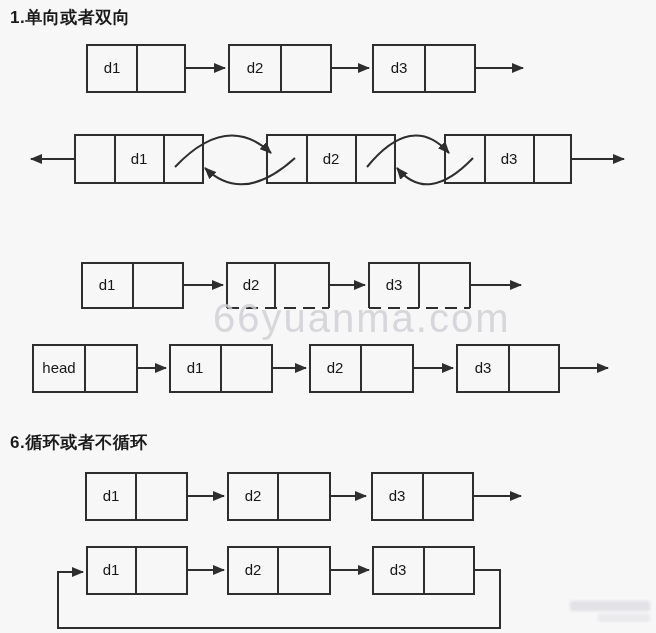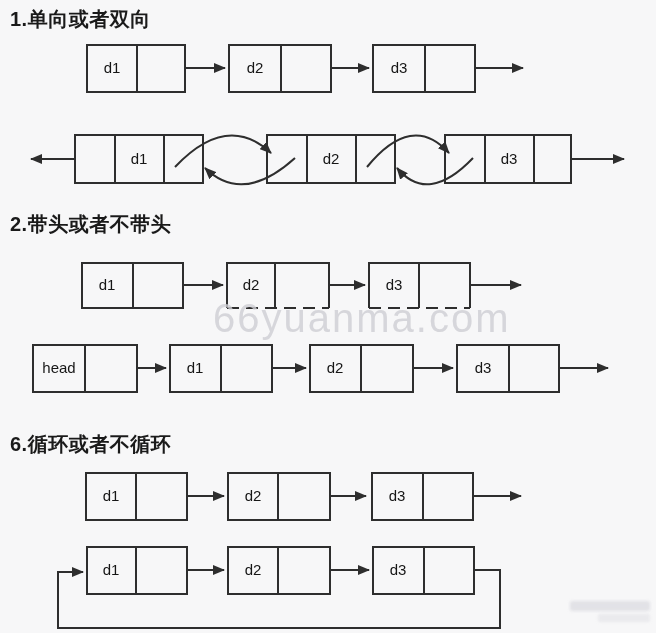--- a/index.html
+++ b/index.html
@@ -5,21 +5,21 @@
   html,body{margin:0;padding:0;}
   body{
     width:656px;height:633px;
     background:#f7f7f8;
     font-family:"Liberation Sans","DejaVu Sans",sans-serif;
     overflow:hidden;
   }
   .canvas{position:relative;width:656px;height:633px;background:#f7f7f8;}
   .title{
     position:absolute;left:10px;
-    font-size:20px;font-weight:600;color:#1a1a1a;
+    font-size:17px;font-weight:600;color:#1a1a1a;
     letter-spacing:0.5px;white-space:nowrap;
   }
   .t1{top:6px;}
   .t2{top:211px;}
   .t3{top:431px;}
   .watermark{
     position:absolute;left:213px;top:296px;
     font-size:40px;letter-spacing:2px;
     color:#cfcfd4;opacity:0.8;
     white-space:nowrap;z-index:3;
@@ -40,21 +40,20 @@
     font-family:"Liberation Sans","DejaVu Sans",sans-serif;
     font-size:15px;fill:#161616;
   }
 </style>
 </head>
 <body>
 
 <div class="canvas">
 
   <div class="title t1">1.单向或者双向</div>
-  <div class="title t2">2.带头或者不带头</div>
   <div class="title t3">6.循环或者不循环</div>
 
   <div class="watermark">66yuanma.com</div>
   <div class="blurmark bm1"></div>
   <div class="blurmark bm2"></div>
 
   <svg class="diagram" width="656" height="633" viewBox="0 0 656 633" xmlns="http://www.w3.org/2000/svg">
     <defs>
       <marker id="ah" markerUnits="userSpaceOnUse" markerWidth="12" markerHeight="10" refX="11" refY="5" orient="auto">
         <path d="M0,0 L12,5 L0,10 Z" fill="#2e2e2e"></path>

